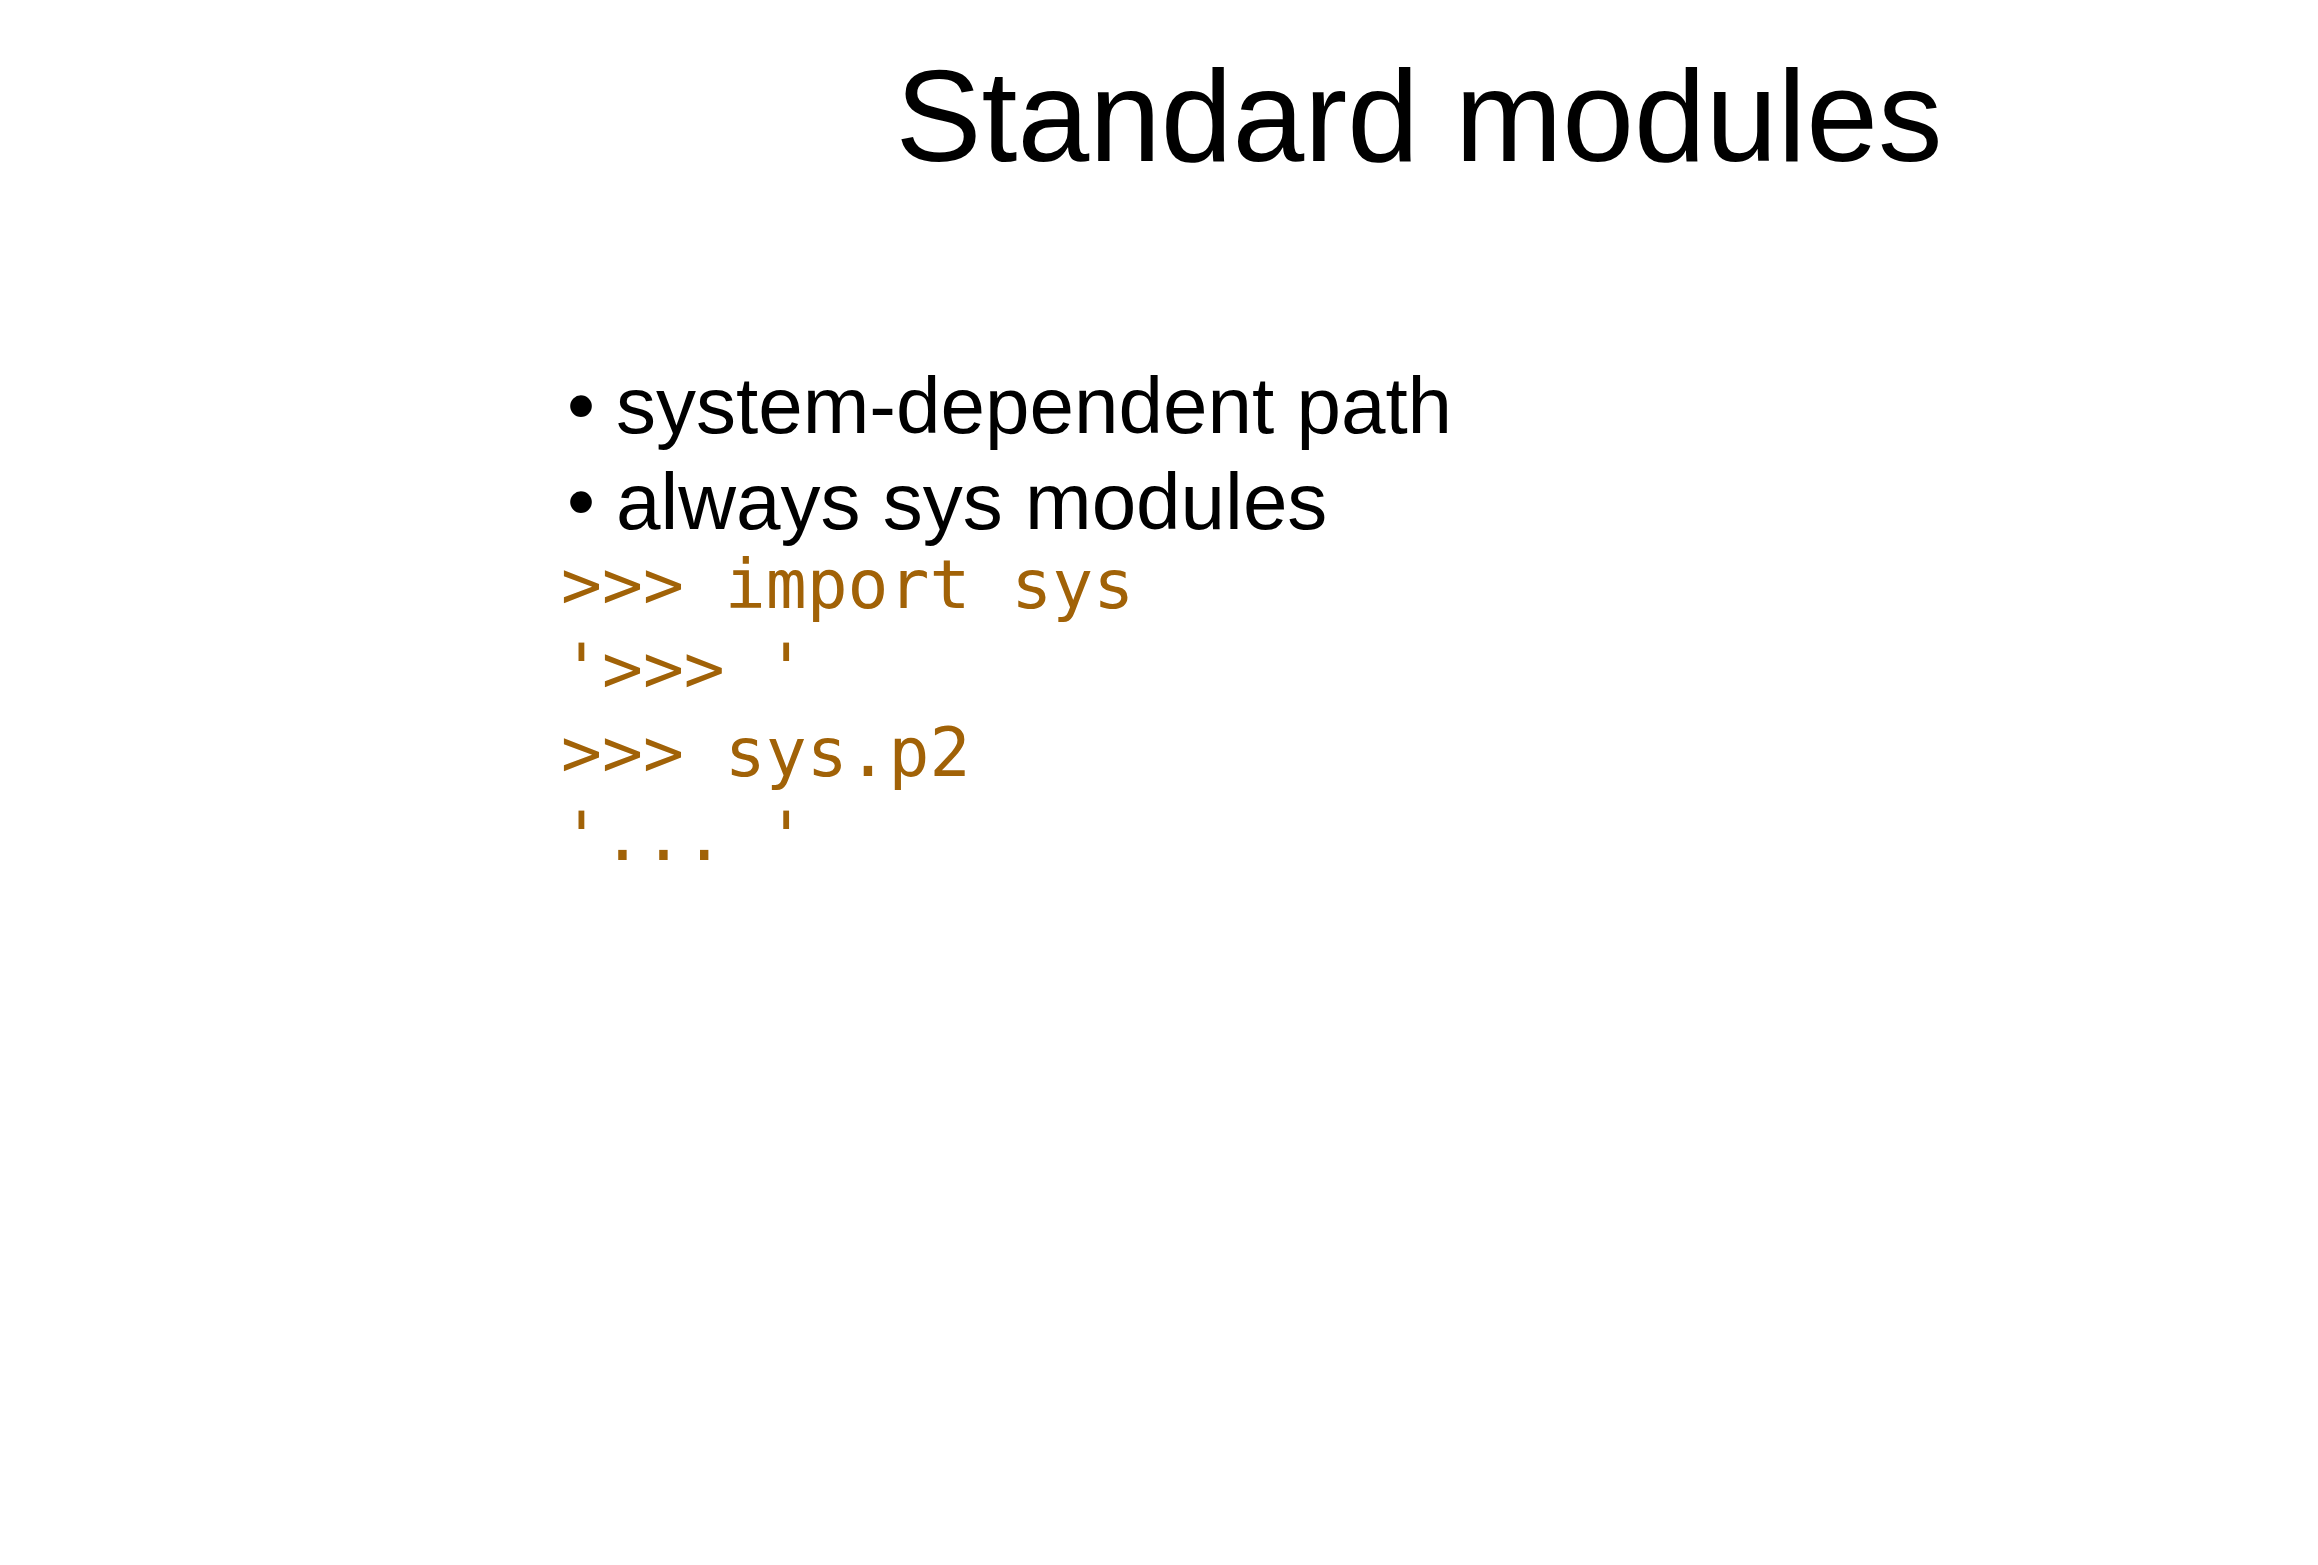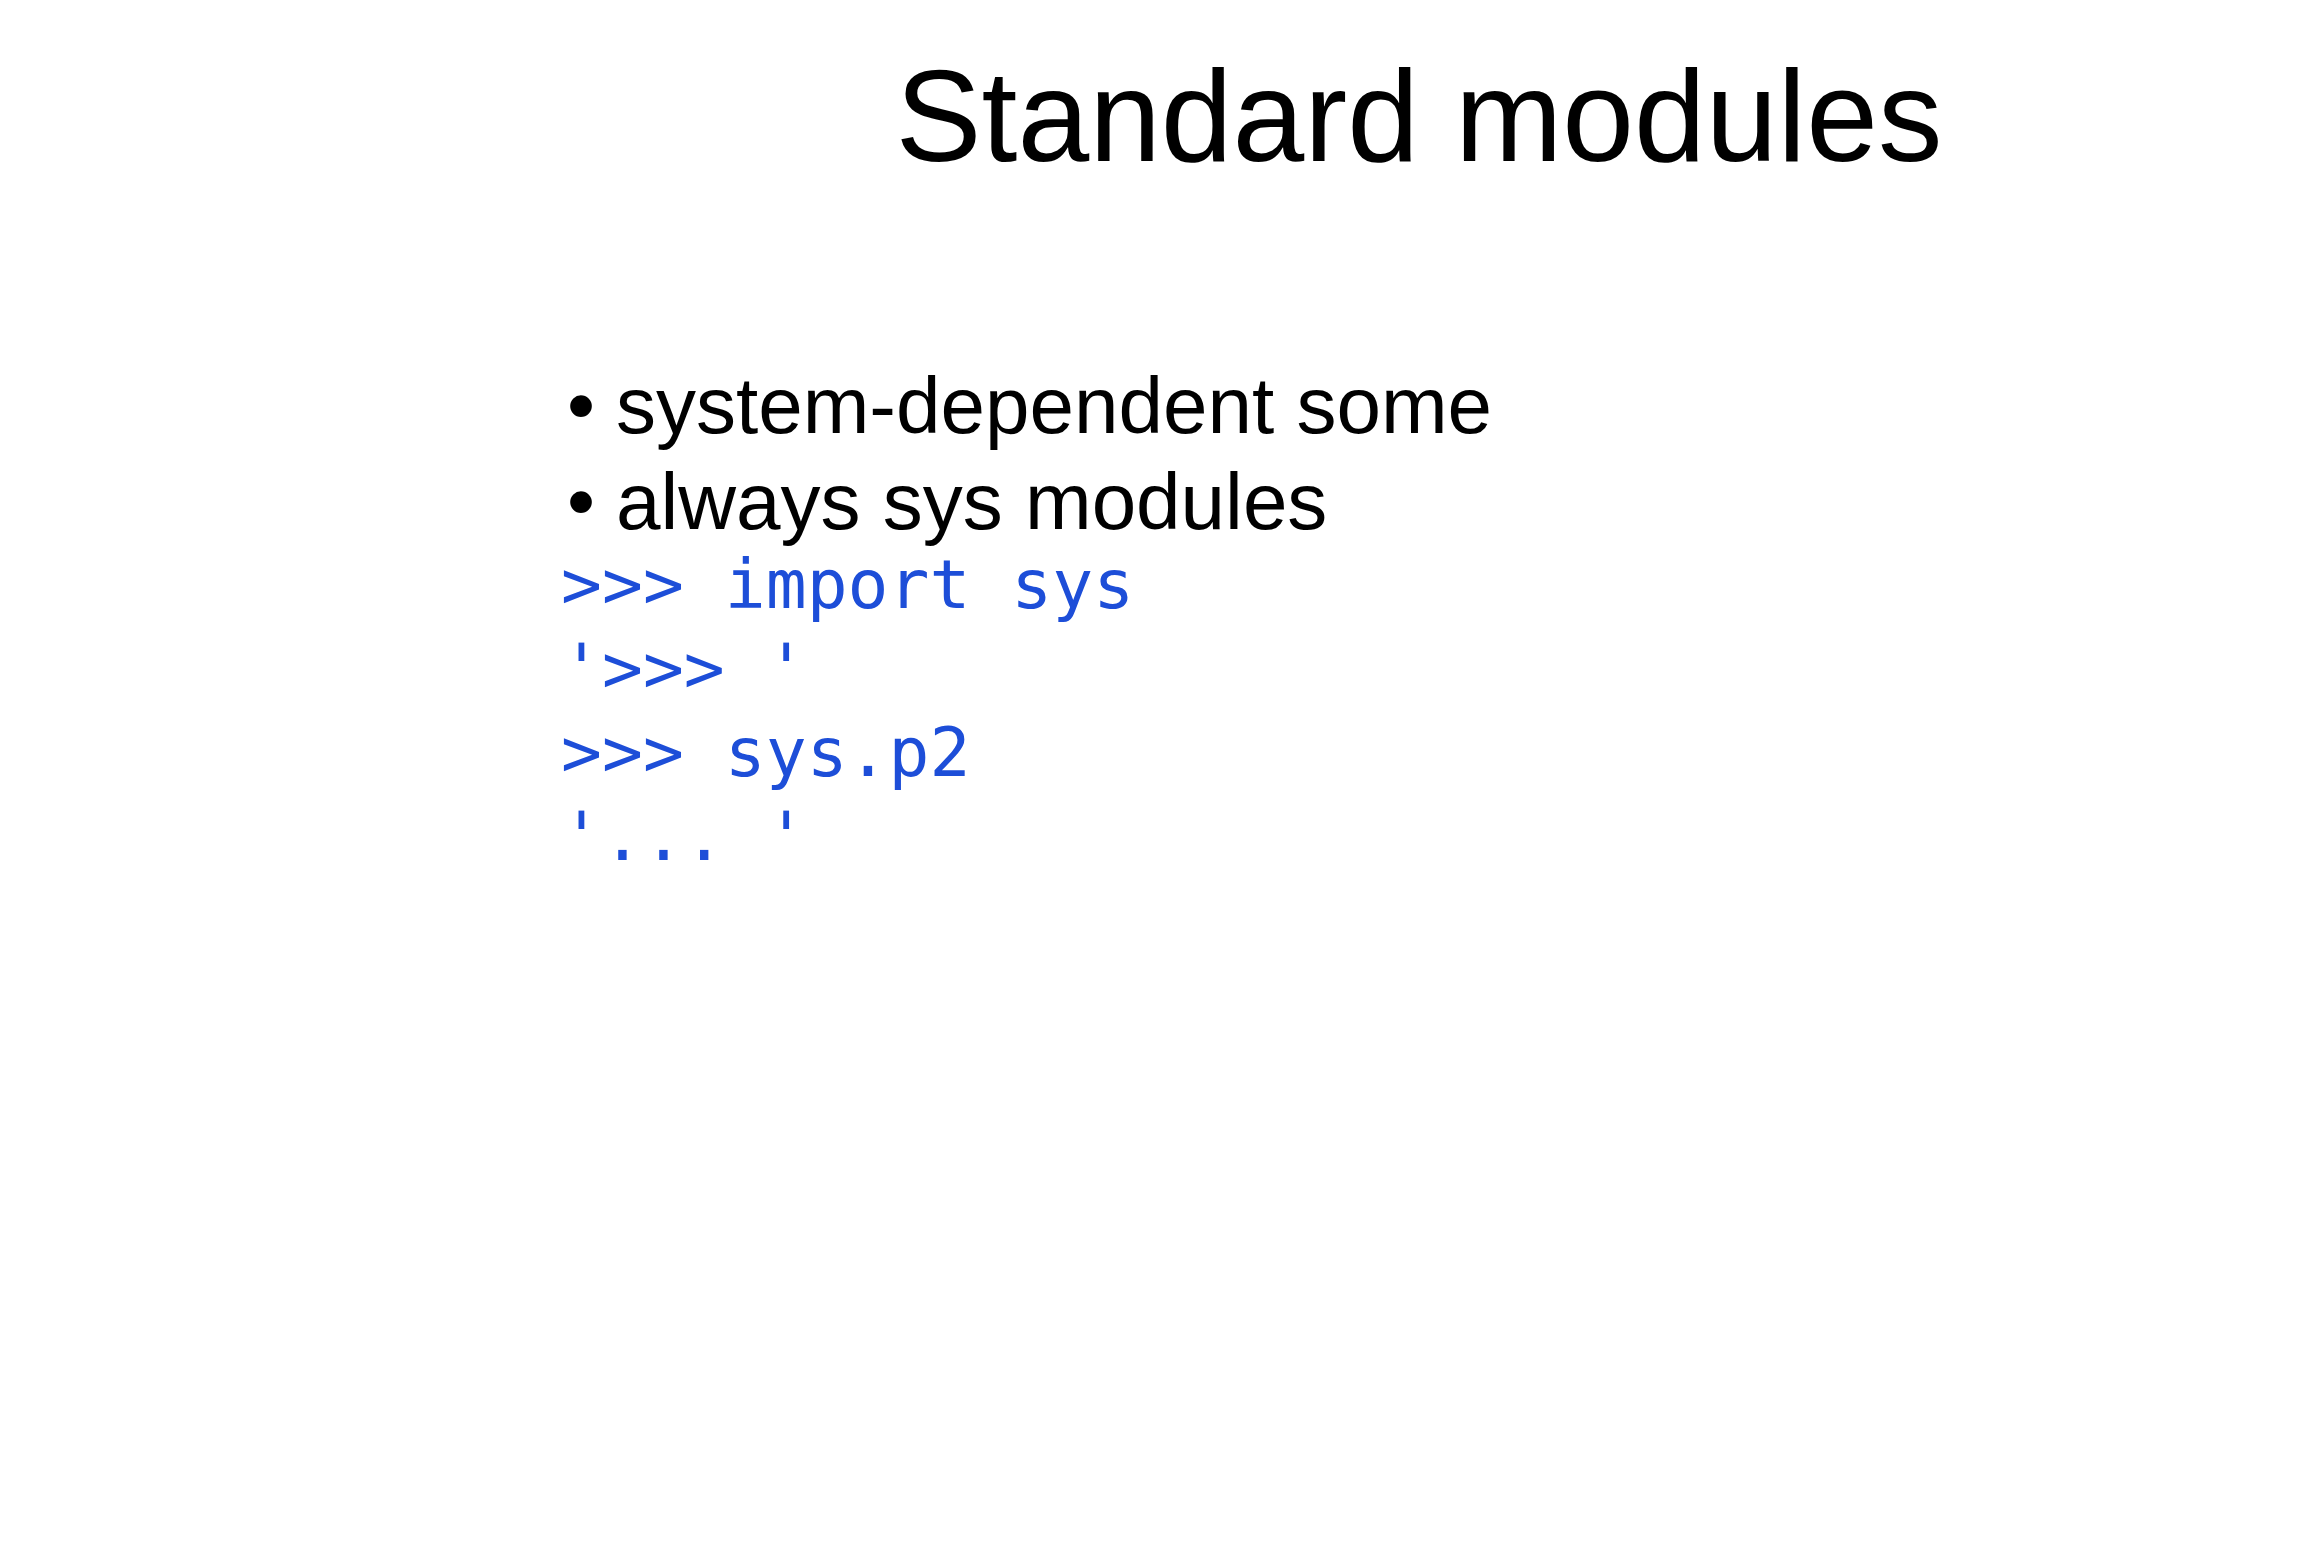--- a/index.html
+++ b/index.html
@@ -68,24 +68,24 @@
 </head>
 <body style="background: rgb(255, 255, 255);">
 
 <div class="slide">
 
   <div class="slide-title" style="color: rgb(0, 0, 0);">Standard modules</div>
 
   <div class="bullets" style="color: rgb(0, 0, 0);">
     <div class="bullet-row">
       <span class="bullet-marker">•</span>
-      <span class="bullet-text">system-dependent some</span>
+      <span class="bullet-text">system-dependent path</span>
     </div>
     <div class="bullet-row">
       <span class="bullet-marker">•</span>
       <span class="bullet-text">always sys modules</span>
     </div>
   </div>
 
-  <pre class="code-block" style="color: #1d4ed8;"><div class="code-line">&gt;&gt;&gt; import sys</div><div class="code-line">'&gt;&gt;&gt; '</div><div class="code-line">&gt;&gt;&gt; sys.p2</div><div class="code-line">'... '</div></pre>
+  <pre class="code-block" style="color: #a16207;"><div class="code-line">&gt;&gt;&gt; import sys</div><div class="code-line">'&gt;&gt;&gt; '</div><div class="code-line">&gt;&gt;&gt; sys.p2</div><div class="code-line">'... '</div></pre>
 
 </div>
 
 
 </body></html>

